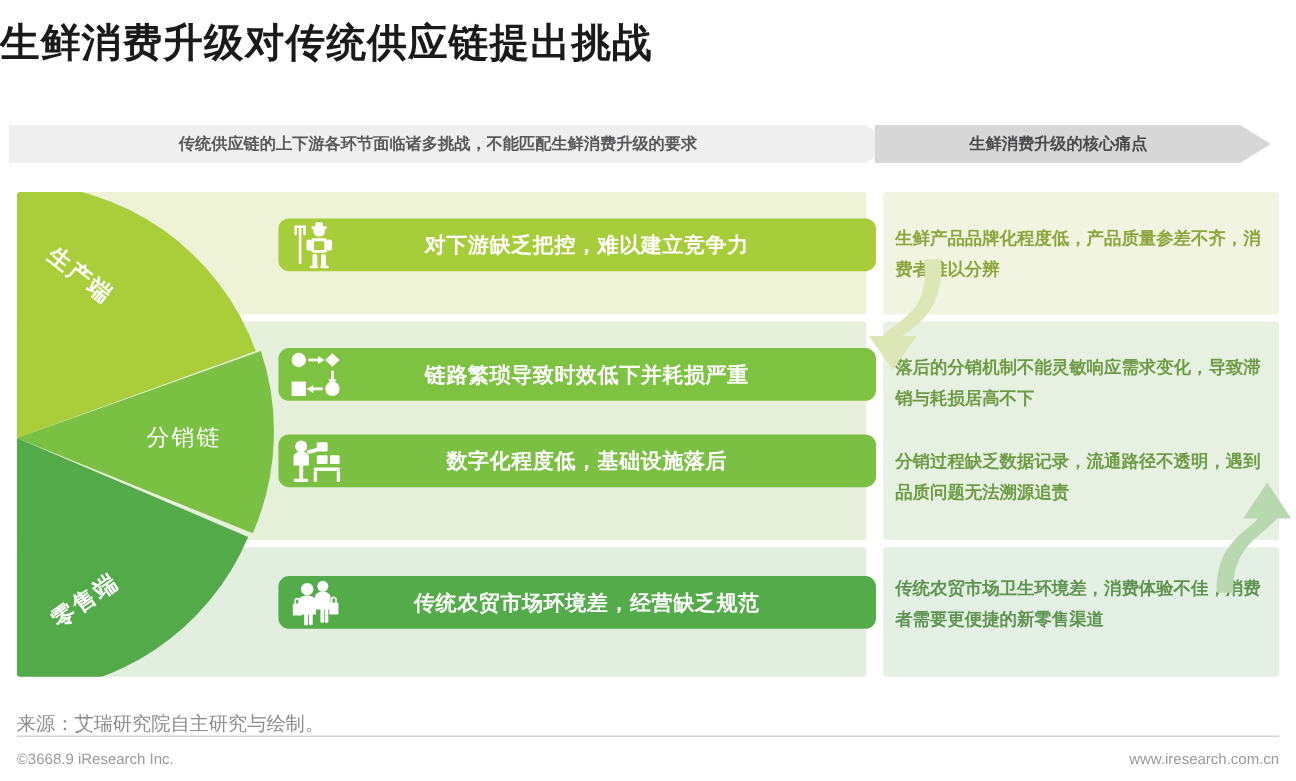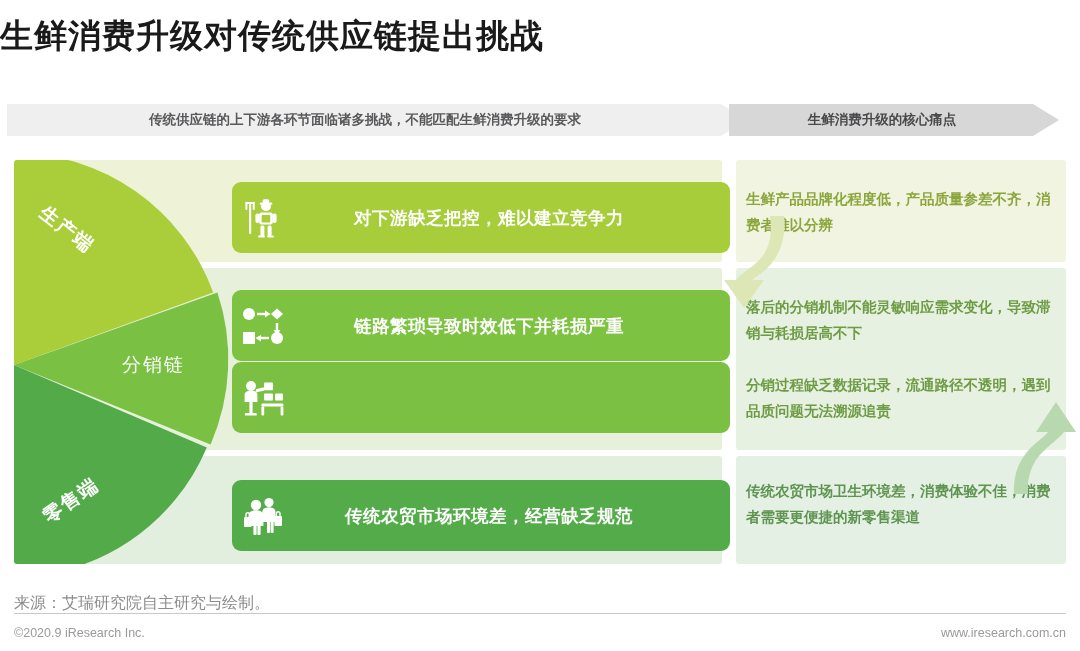--- a/index.html
+++ b/index.html
@@ -104,21 +104,21 @@
     height: 404px;
     overflow: visible;
     pointer-events: none;
   }
 
   
   .card {
     position: absolute;
     left: 218px;
     width: 498px;
-    height: 71px;
+    height: 44px;
     border-radius: 9px;
     display: flex;
     align-items: center;
   }
   .card.c1 { top: 22px;  background: #a8cd3a; }
   .card.c2 { top: 130px; background: #7ec242; }
   .card.c3 { top: 202px; background: #7cc043; }
   .card.c4 { top: 320px; background: #54ab49; }
 
   .card-icon {
@@ -319,20 +319,21 @@
 
           <rect x="22" y="3.6" width="9" height="7.6" rx="1"></rect>
           <rect x="22" y="14.4" width="9" height="7.2" rx="1"></rect>
           <rect x="33" y="14.4" width="8" height="7.2" rx="1"></rect>
           <rect x="19.4" y="24.6" width="22" height="3" rx="1.2"></rect>
           <rect x="19.4" y="27.6" width="2.8" height="9" rx="1"></rect>
           <rect x="38.6" y="27.6" width="2.8" height="9" rx="1"></rect>
         </g>
       </svg>
     </div>
+    <div class="card-label">数字化程度低，基础设施落后</div>
   </div>
 
   <div class="card c4">
     <div class="card-icon">
       <svg width="40" height="40" viewBox="0 0 40 40">
         <g fill="#ffffff">
 
           <circle cx="26" cy="6.6" r="4.6"></circle>
           <path d="M19.4 15.6 C19.4 12.8 22.4 11.2 26 11.2 C29.6 11.2 32.4 12.8 32.4 15.6 L32.4 26 L19.4 26 Z"></path>
           <rect x="24" y="25" width="3" height="12" rx="1"></rect>
@@ -368,14 +369,14 @@
 <svg class="arrow-svg arrow-down" width="86" height="110" viewBox="0 0 86 110">
   <path d="M62 2 C62 2 66 26 52 46 C44 58 34 62 30 66 L42 66 L22 94 L2 66 L14 66 C20 58 34 52 42 40 C52 24 48 6 48 2 Z" fill="#dde7b5"></path>
 </svg>
 
 <svg class="arrow-svg arrow-up" width="76" height="100" viewBox="0 0 76 100">
   <path d="M8 96 C8 96 6 74 18 58 C26 46 38 40 42 34 L30 34 L50 4 L70 34 L58 34 C52 42 38 50 30 62 C20 78 22 92 22 96 Z" fill="#b8d8b0"></path>
 </svg>
 
 <div class="src-line">来源：艾瑞研究院自主研究与绘制。</div>
 <div class="rule"></div>
-<div class="copyright">©2020.9 iResearch Inc.</div>
+<div class="copyright">©3668.9 iResearch Inc.</div>
 <div class="weburl">www.iresearch.com.cn</div>
 
 </body></html>

